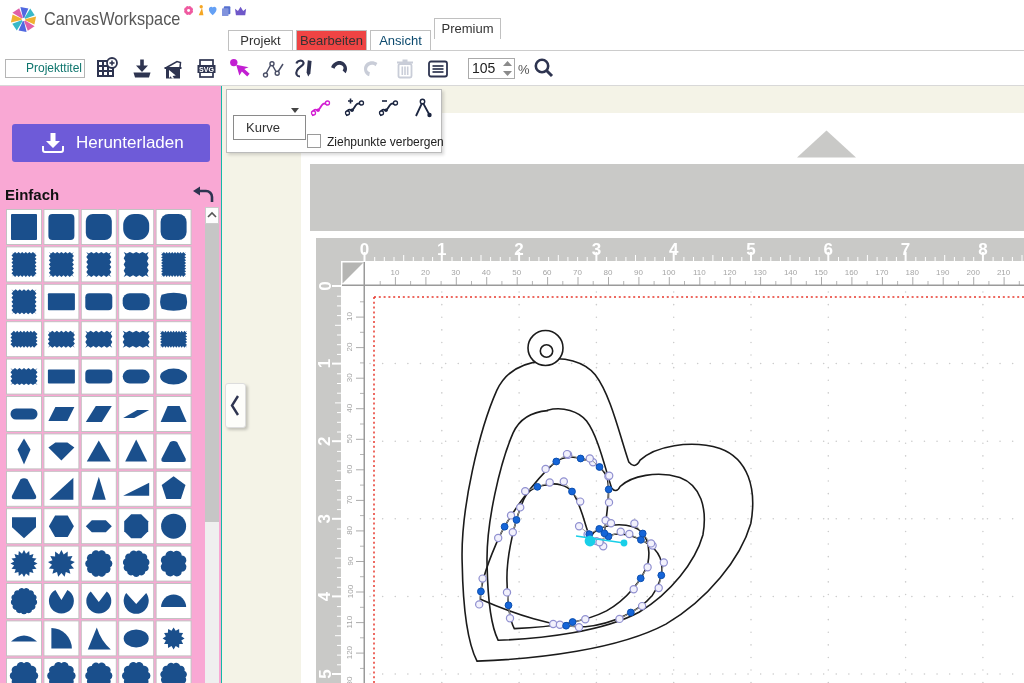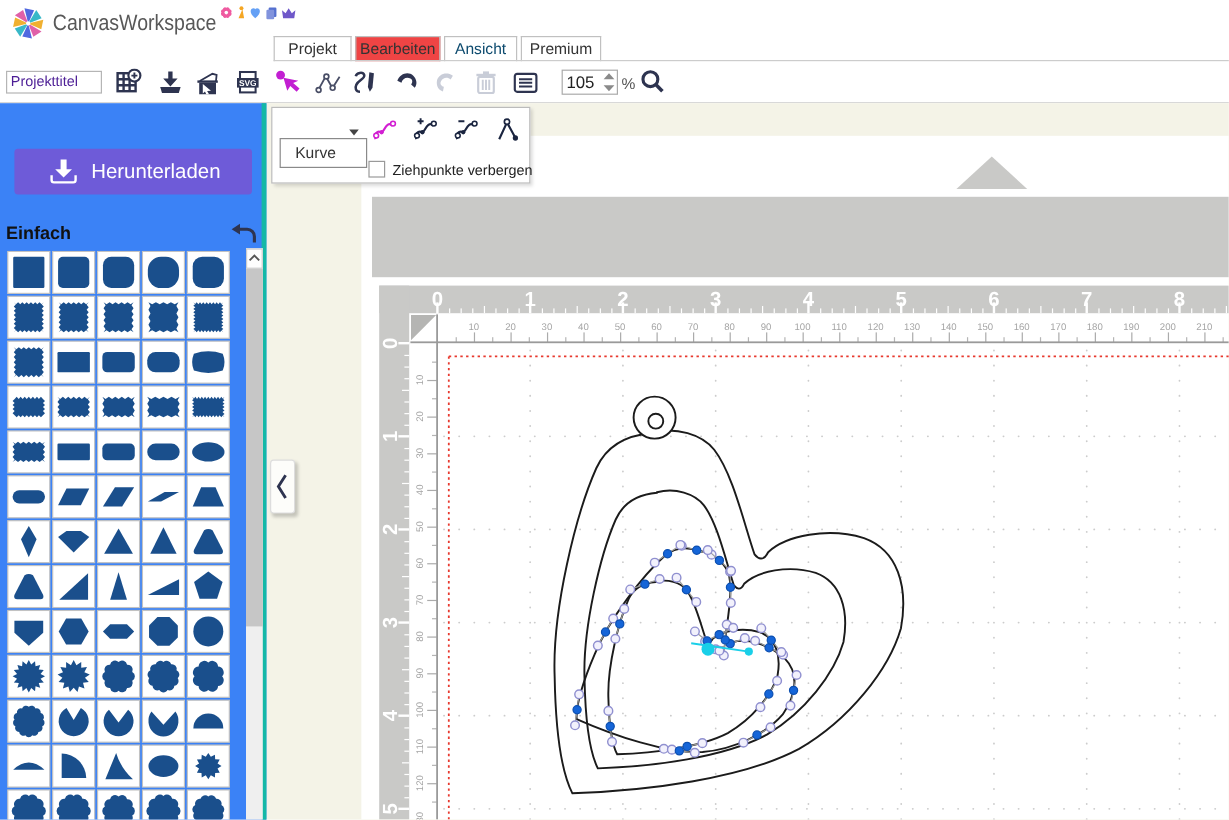--- a/index.html
+++ b/index.html
@@ -19,23 +19,23 @@
       <path d="M17,12 L22,12 L20.5,4 Z" fill="#f5a623"></path>
       <circle cx="19.6" cy="3" r="1.8" fill="#f5a623"></circle>
       <path d="M32,12 C26,7.5 27.5,3 30.5,3 C31.8,3 32,4 32,4 C32,4 32.3,3 33.6,3 C36.5,3 38,7.5 32,12 Z" fill="#64a0f5"></path>
       <rect x="44" y="2.5" width="7" height="8.5" rx="1" fill="#5570cf"></rect>
       <rect x="42" y="4.5" width="7" height="8.5" rx="1" fill="#8193dd"></rect>
       <path d="M57,12 h10 l1,-7 -3.2,2.5 -2.8,-4.5 -2.8,4.5 -3.2,-2.5 Z" fill="#6f58c9"></path>
     </svg>
     <div class="abs" style="left:228px;top:30px;width:65px;height:21px;border:1px solid #c0c0c0;border-bottom:none;background:#fff;font-size:13px;color:#333;text-align:center;line-height:20px">Projekt</div>
     <div class="abs" style="left:296px;top:30px;width:71px;height:21px;border:1px solid #c0c0c0;border-bottom:none;background:#ef4444;font-size:13px;color:#333;text-align:center;line-height:20px">Bearbeiten</div>
     <div class="abs" style="left:370px;top:30px;width:61px;height:21px;border:1px solid #c0c0c0;border-bottom:none;background:#fff;font-size:13px;color:#0c4a6e;text-align:center;line-height:20px">Ansicht</div>
-    <div class="abs" style="left:434px;top:30px;width:67px;height:21px;border:1px solid #c0c0c0;border-bottom:none;background:#fff;font-size:13px;color:#333;text-align:center;line-height:20px">Premium</div>
+    <div class="abs" style="left:434px;top:18px;width:67px;height:21px;border:1px solid #c0c0c0;border-bottom:none;background:#fff;font-size:13px;color:#333;text-align:center;line-height:20px">Premium</div>
     <div class="abs" style="left:228px;top:50px;width:796px;height:1px;background:#ccc"></div>
-    <div class="abs" style="left:5px;top:59px;width:80px;height:19px;border:1px solid #b5b5b5;font-size:12px;color:#4c1d95;line-height:17px;padding-left:3px">Projekttitel</div>
+    <div class="abs" style="left:5px;top:59px;width:80px;height:19px;border:1px solid #b5b5b5;font-size:12px;color:#0f766e;line-height:17px;padding-left:20px">Projekttitel</div>
     <svg width="24" height="24" viewBox="0 0 24 24" style="position:absolute;left:95px;top:57px">
       <g stroke="#2e3450" stroke-width="2" fill="none">
         <rect x="3" y="4" width="15" height="15"></rect>
         <line x1="8" y1="4" x2="8" y2="19"></line>
         <line x1="13" y1="4" x2="13" y2="19"></line>
         <line x1="3" y1="9" x2="18" y2="9"></line>
         <line x1="3" y1="14" x2="18" y2="14"></line>
       </g>
       <circle cx="17" cy="6" r="5" fill="#fff" stroke="#2e3450" stroke-width="1.8"></circle>
       <line x1="17" y1="3.5" x2="17" y2="8.5" stroke="#2e3450" stroke-width="1.6"></line>
@@ -487,21 +487,21 @@
     <circle cx="17.5" cy="6" r="2" fill="#fff" stroke="#1b2540" stroke-width="1.3"></circle>
     <circle cx="3.5" cy="16" r="2" fill="#fff" stroke="#1b2540" stroke-width="1.3"></circle>
     <circle cx="8" cy="13.2" r="1.8" fill="#1b2540"></circle>
     <path d="M4,4 h5" stroke="#1b2540" stroke-width="1.6" fill="none"></path>
   </svg>
 <svg width="24" height="24" viewBox="0 0 24 24" style="position:absolute;left:412px;top:97px">
     <path d="M4,19 L10.5,5 L17,17" fill="none" stroke="#1b2540" stroke-width="1.8"></path>
     <circle cx="10.5" cy="4.5" r="2.2" fill="#fff" stroke="#1b2540" stroke-width="1.4"></circle>
     <circle cx="17.5" cy="18" r="2.2" fill="#1b2540"></circle>
   </svg>
-<div class="abs" style="left:0;top:86px;width:222px;height:597px;background:#3b82f6;border-right:4px solid #14b8a6">
+<div class="abs" style="left:0;top:86px;width:222px;height:597px;background:#f9a8d4;border-right:1px solid #14b8a6">
     <div class="abs" style="left:12px;top:38px;width:198px;height:38px;background:#6e5bd8;border-radius:3px">
       <svg class="abs" style="left:28px;top:7px" width="26" height="24" viewBox="0 0 26 24">
         <path d="M10.5,2 h5 v8 h4.5 l-7,7 -7,-7 h4.5 z" fill="#fff"></path>
         <path d="M3,15 v4 a2,2 0 0 0 2,2 h16 a2,2 0 0 0 2,-2 v-4" fill="none" stroke="#fff" stroke-width="2"></path>
       </svg>
       <div class="abs" style="left:64px;top:9px;font-size:17px;color:#fff">Herunterladen</div>
     </div>
     <div class="abs" style="left:5px;top:100px;font-size:15px;font-weight:bold;color:#111">Einfach</div>
     <svg class="abs" style="left:190px;top:98px" width="25" height="24" viewBox="0 0 25 24">
       <path d="M22,18 v-5 a6,6 0 0 0 -6,-6 h-9" fill="none" stroke="#2e3450" stroke-width="2.6"></path>

